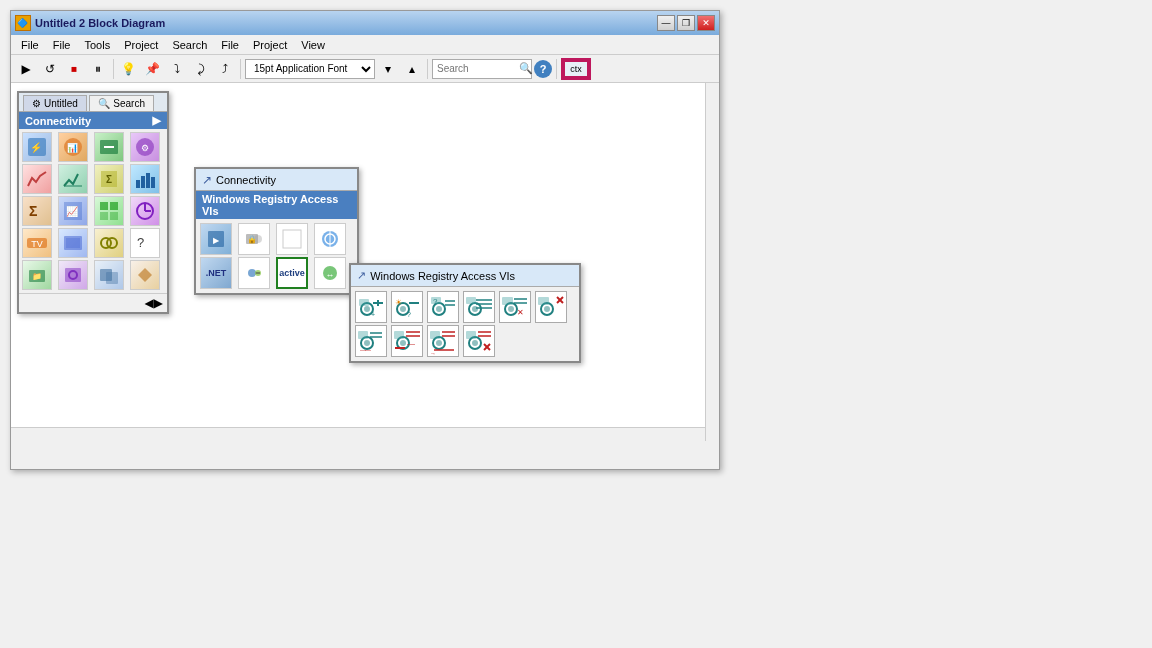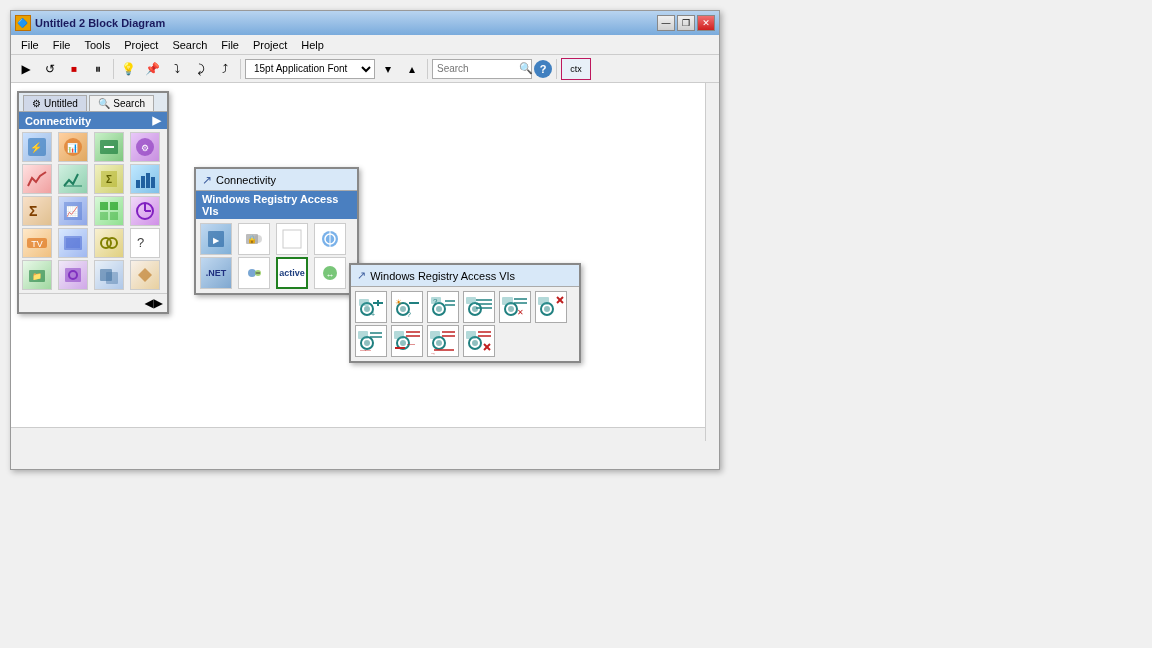--- a/index.html
+++ b/index.html
@@ -293,21 +293,21 @@
   </div>
 
   <div class="menu-bar">
     <span class="menu-item">File</span>
     <span class="menu-item">File</span>
     <span class="menu-item">Tools</span>
     <span class="menu-item">Project</span>
     <span class="menu-item">Search</span>
     <span class="menu-item">File</span>
     <span class="menu-item">Project</span>
-    <span class="menu-item">Help</span>
+    <span class="menu-item">View</span>
   </div>
 
   <div class="toolbar">
     <div class="tool-btn" title="Run">▶</div>
     <div class="tool-btn" title="Run Continuously">↺</div>
     <div class="tool-btn" title="Abort" style="color:#c00">⏹</div>
     <div class="tool-btn" title="Pause">⏸</div>
     <div class="tool-separator"></div>
     <div class="tool-btn">💡</div>
     <div class="tool-btn">📌</div>
@@ -320,21 +320,21 @@
     </select>
     <div class="tool-btn">▾</div>
     <div class="tool-btn">▴</div>
     <div class="tool-separator"></div>
     <div class="search-box">
       <input type="text" style="border: none; outline: none; width: 80px; font-size: 10px;" placeholder="Search">
       <span>🔍</span>
     </div>
     <div class="help-btn">?</div>
     <div class="tool-separator"></div>
-    <div class="tool-btn" style="width:30px;height:22px;border:1px solid #be185d;background:#e8f0f8;">
+    <div class="tool-btn" style="width:30px;height:22px;border:4px solid #be185d;background:#e8f0f8;">
       <span style="font-size:9px;">ctx</span>
     </div>
   </div>
 
   <div class="content-area" style="position:relative;">
 
     <div class="v-scrollbar"></div>
 
     <div class="h-scrollbar"></div>
 

